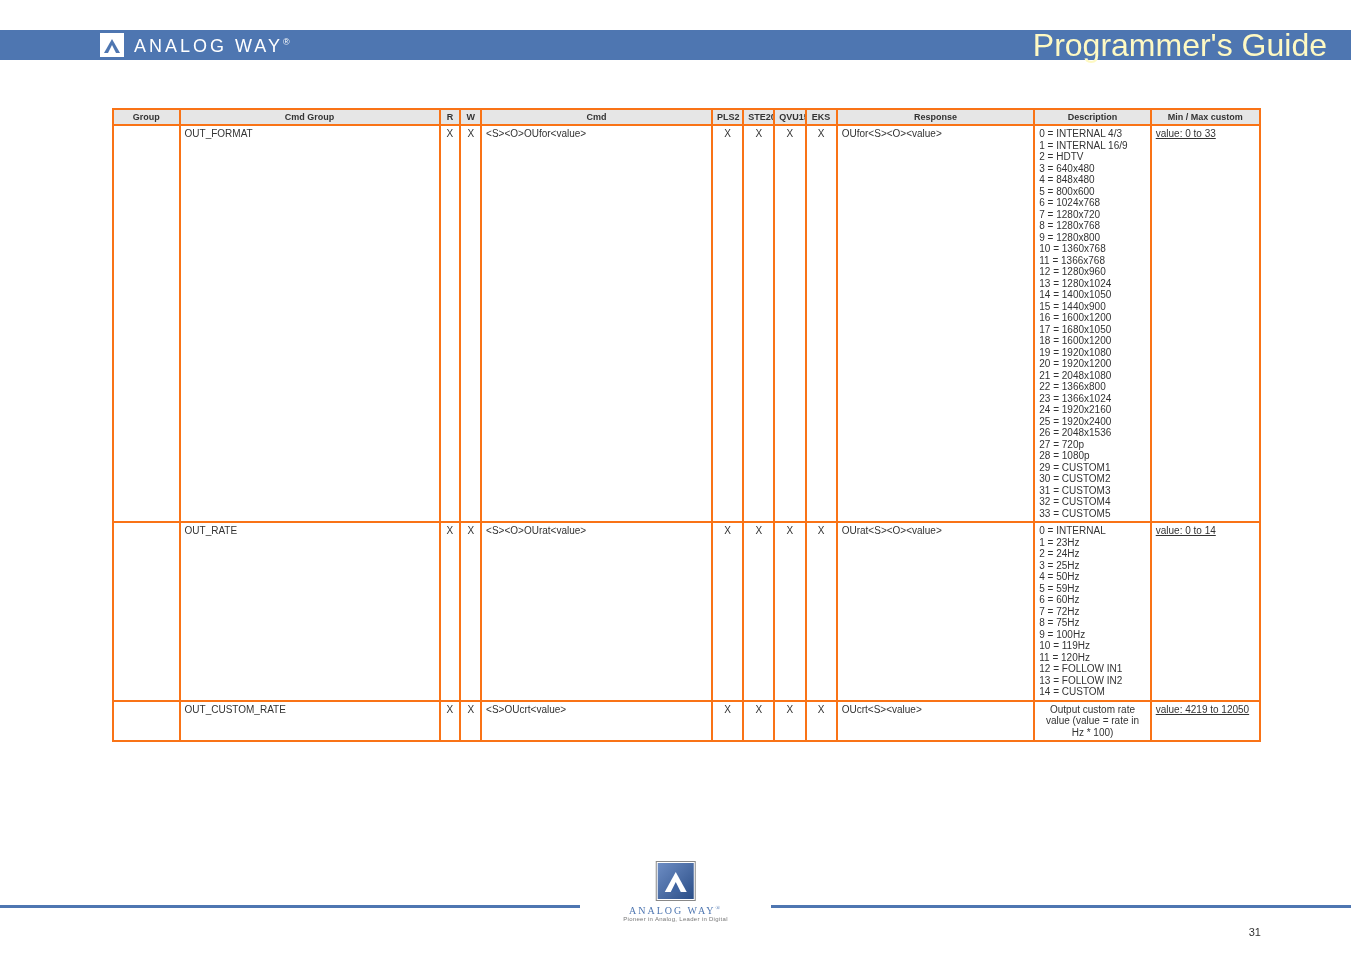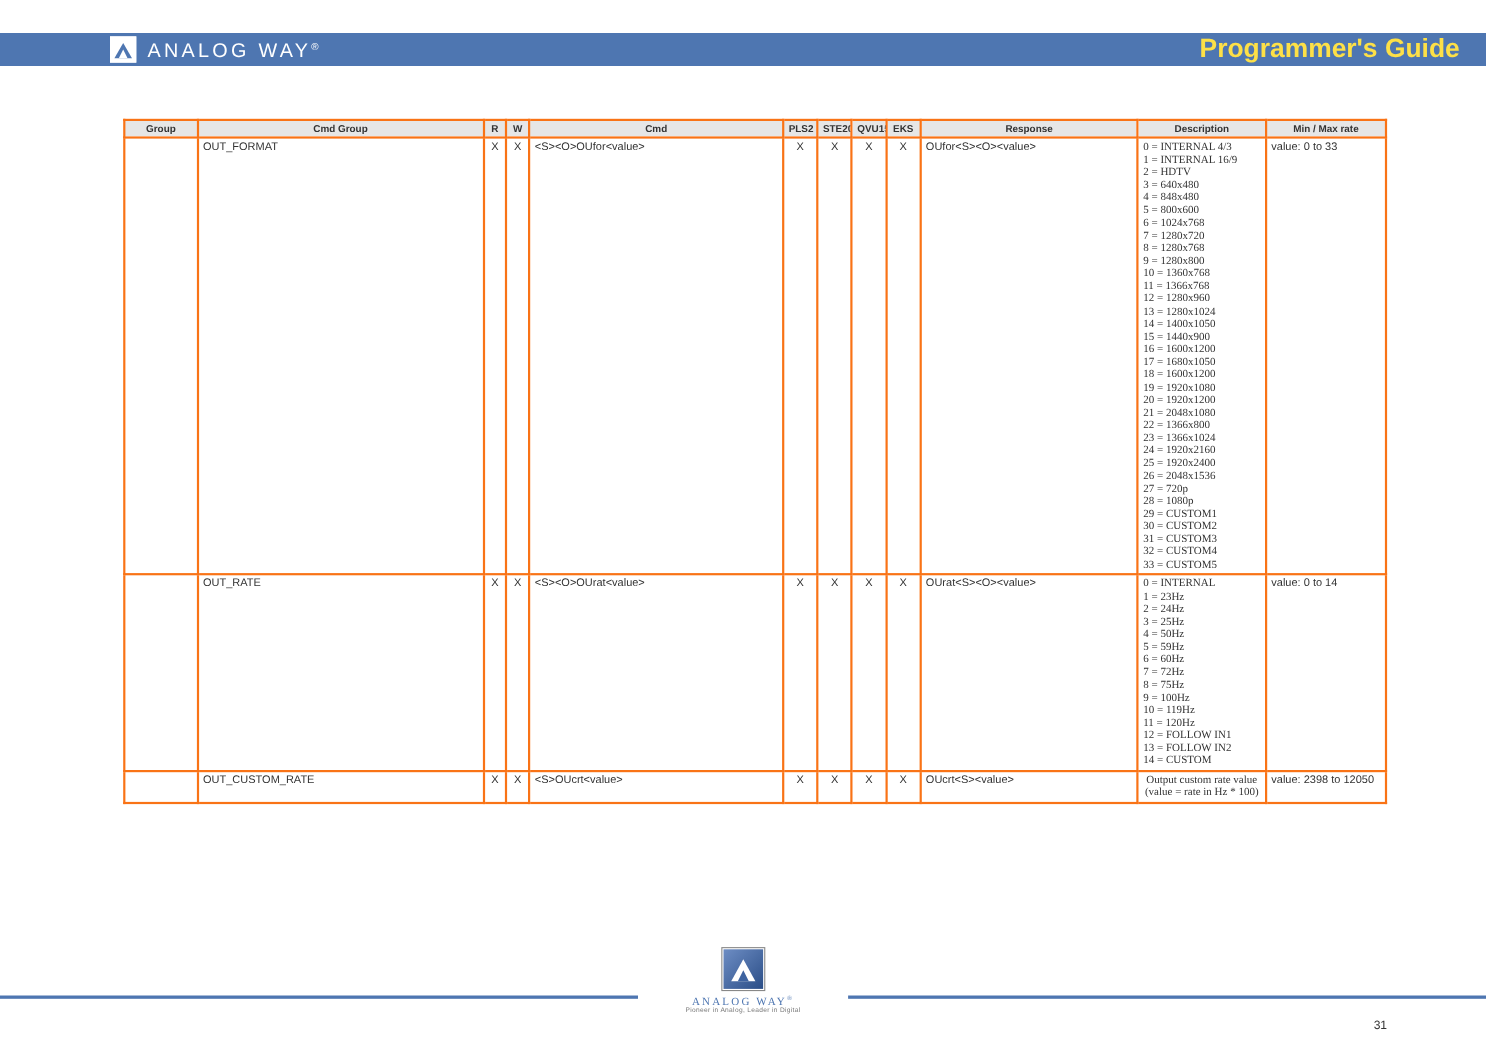--- a/index.html
+++ b/index.html
@@ -41,23 +41,23 @@
   }
   .header-logo-mark svg { display:block; }
   .header-logo-text {
     color: #fff;
     font-weight: 300;
     font-size: 18px;
     letter-spacing: 3px;
   }
   .header-logo-text sup { font-size: 9px; letter-spacing:0; }
   .header-title {
-    color: #fde047;
-    font-size: 24px;
-    font-weight: bold;
+    color: #fef9c3;
+    font-size: 32px;
+    font-weight: normal;
     white-space: nowrap;
   }
 
   
   .table-wrap {
     position: absolute;
     top: 108px;
     left: 112px;
     right: 90px;
   }
@@ -92,24 +92,24 @@
   col.c7  { width: 30px;  }
   col.c8  { width: 30px;  }
   col.c9  { width: 190px; }
   col.c10 { width: 112px; }
   col.c11 { width: 105px; }
 
   td.center { text-align: center; }
   td.nowrap { white-space: nowrap; }
 
   td.desc { font-size:10px; }
-  td.minmax { font-size:10px; }
-
-  
-  .multi { white-space: normal; font-family: Liberation Serif, serif; }
+  td.minmax { font-size:10px;text-decoration:underline; }
+
+  
+  .multi { white-space: normal; }
 
   
   .footer {
     position: absolute;
     bottom: 32px;
     left: 0;
     right: 0;
     height: 60px;
   }
   .footer-line {
@@ -190,21 +190,21 @@
         <th>Cmd Group</th>
         <th>R</th>
         <th>W</th>
         <th>Cmd</th>
         <th>PLS2</th>
         <th>STE200</th>
         <th>QVU150</th>
         <th>EKS</th>
         <th>Response</th>
         <th>Description</th>
-        <th>Min / Max rate</th>
+        <th>Min / Max custom</th>
       </tr>
     </thead>
     <tbody id="tbody">
         <tr>
           <td></td>
           <td class="nowrap">OUT_FORMAT</td>
           <td class="center">X</td>
           <td class="center">X</td>
           <td class="nowrap">&lt;S&gt;&lt;O&gt;OUfor&lt;value&gt;</td>
           <td class="center">X</td>
@@ -281,21 +281,21 @@
           <td class="nowrap">OUT_CUSTOM_RATE</td>
           <td class="center">X</td>
           <td class="center">X</td>
           <td class="nowrap">&lt;S&gt;OUcrt&lt;value&gt;</td>
           <td class="center">X</td>
           <td class="center">X</td>
           <td class="center">X</td>
           <td class="center">X</td>
           <td class="nowrap">OUcrt&lt;S&gt;&lt;value&gt;</td>
           <td class="desc multi" style="white-space: pre-line; text-align: center;">Output custom rate value (value = rate in Hz * 100)</td>
-          <td class="minmax" style="white-space: pre-line;">value: 2398 to 12050</td>
+          <td class="minmax" style="white-space: pre-line;">value: 4219 to 12050</td>
         </tr>
       </tbody>
   </table>
 </div>
 
 <div class="footer">
   <div class="footer-line left"></div>
   <div class="footer-line right"></div>
   <div class="footer-logo">
     <div class="mark">

